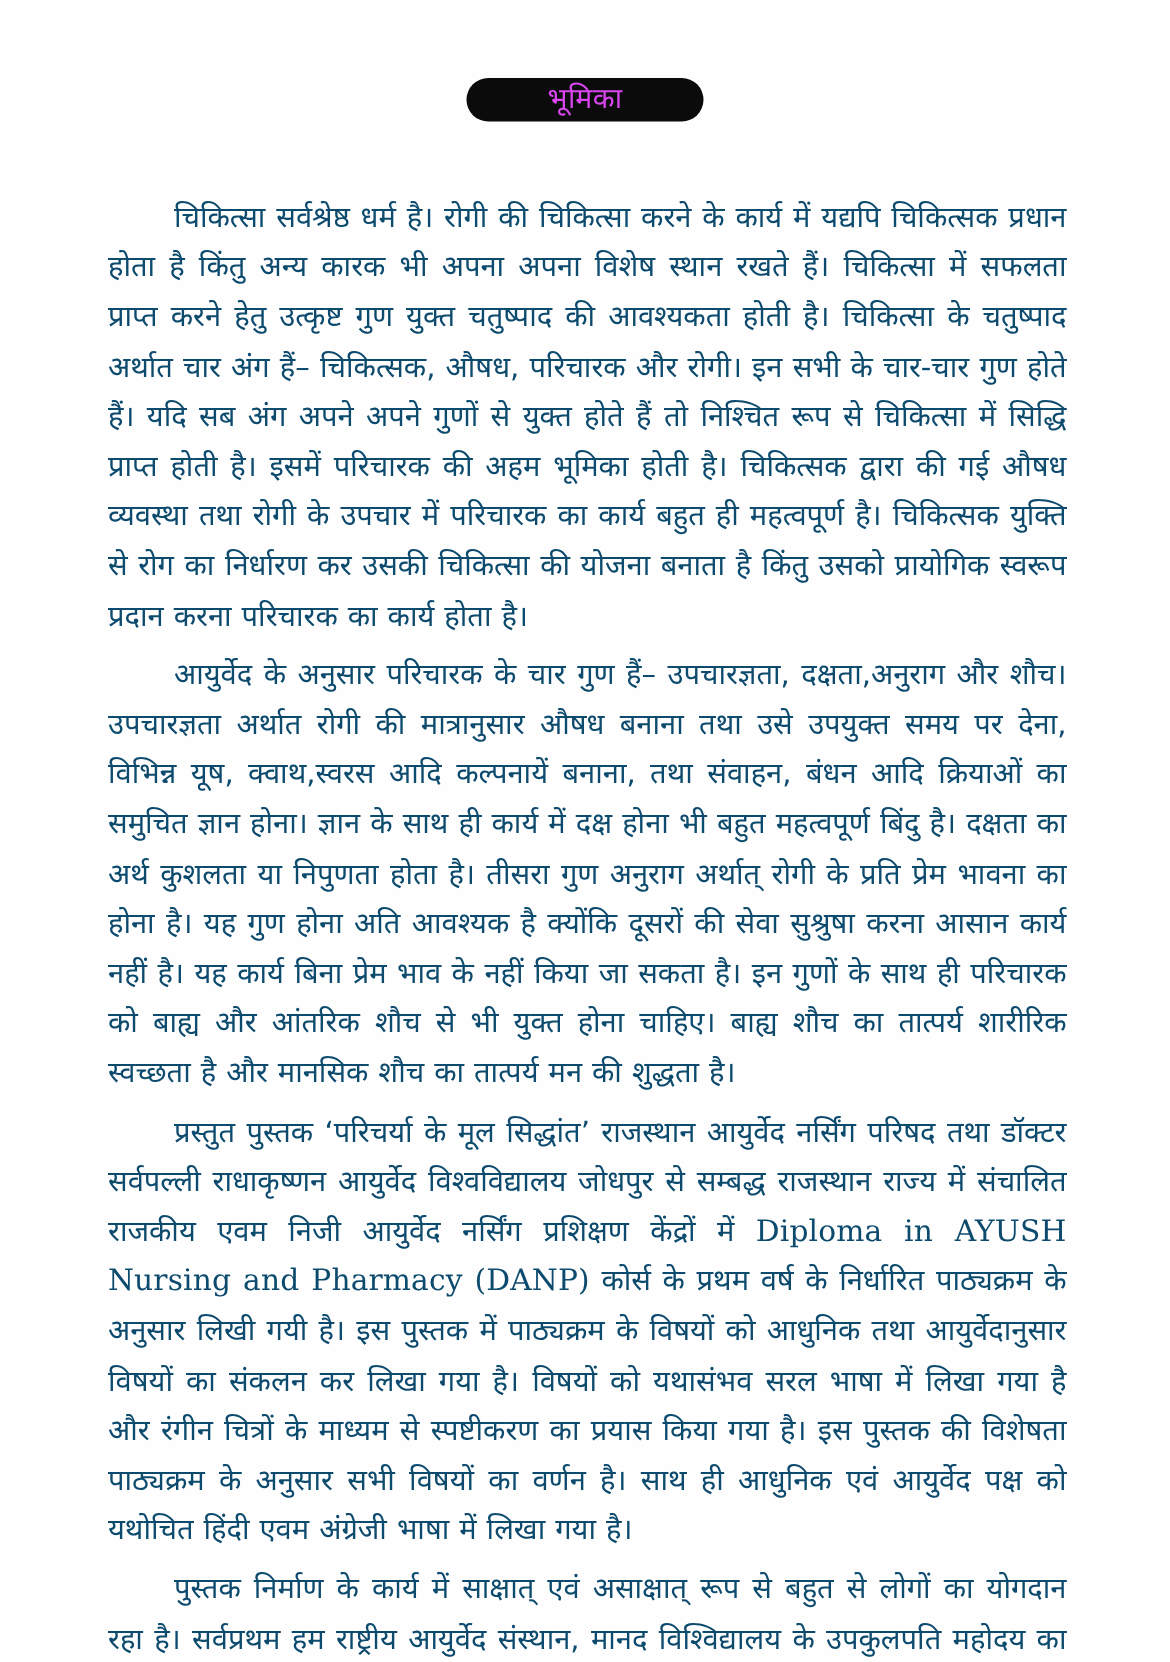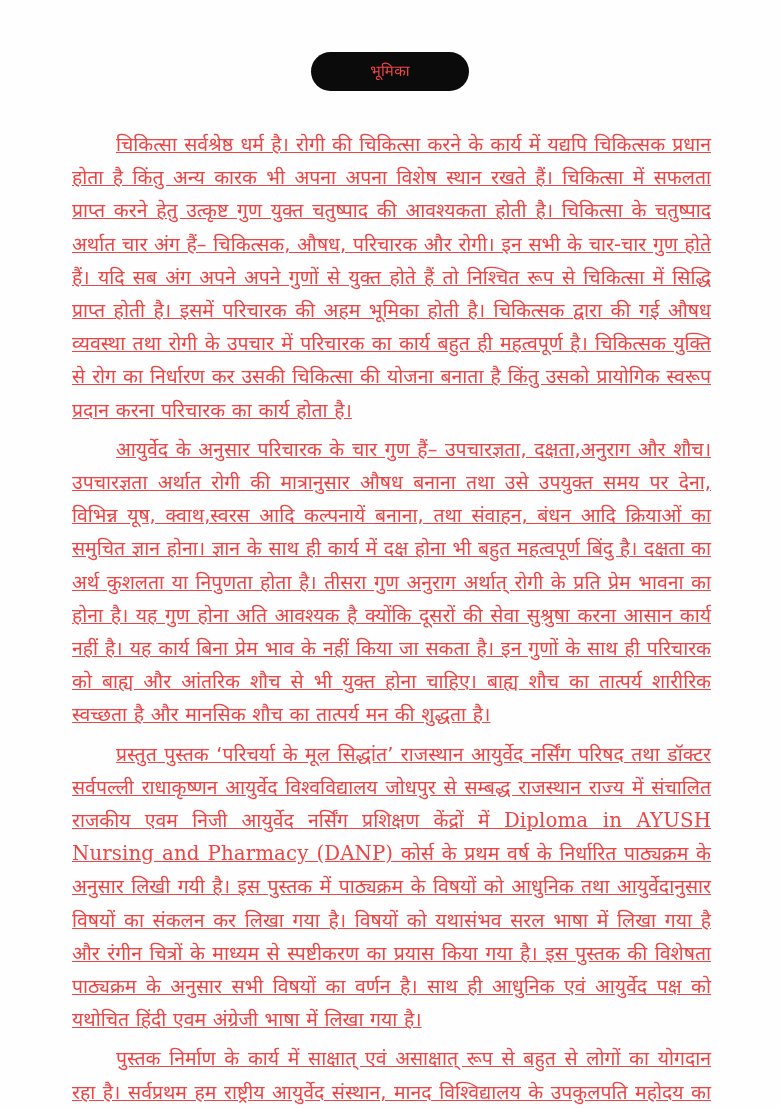--- a/index.html
+++ b/index.html
@@ -30,27 +30,27 @@
     display: flex;
     justify-content: center;
     align-items: center;
   }
 
   .heading-pill {
     display: inline-flex;
     align-items: center;
     justify-content: center;
     min-width: 106px;
-    height: 39px;
+    height: 29px;
     padding: 0 26px;
     background: #0b0b0b;
-    color: #ef4444;
+    color: #d946ef;
     border-radius: 999px;
     font-family: "DejaVu Sans", "Liberation Sans", sans-serif;
-    font-size: 15px;
+    font-size: 19px;
     line-height: 1;
     letter-spacing: 0.3px;
     white-space: nowrap;
   }
 
   
   #body-text {
     position: absolute;
     left: 72px;
     top: 128px;
@@ -58,24 +58,23 @@
   }
 
   p.para {
     margin: 0 0 6px 0;
     text-indent: 44px;
     text-align: justify;
     text-justify: inter-word;
     font-family: "DejaVu Sans", "Liberation Sans", sans-serif;
     font-size: 19.4px;
     line-height: 33.2px;
-    color: #ef4444;
+    color: #0c4a6e;
     word-spacing: 0.5px;
     hyphens: none;
-    text-decoration: underline;
   }
 
   p.para:last-child {
     margin-bottom: 0;
   }
 
   
   .latin {
     font-family: "DejaVu Serif", "Liberation Serif", serif;
     font-size: 19.8px;

